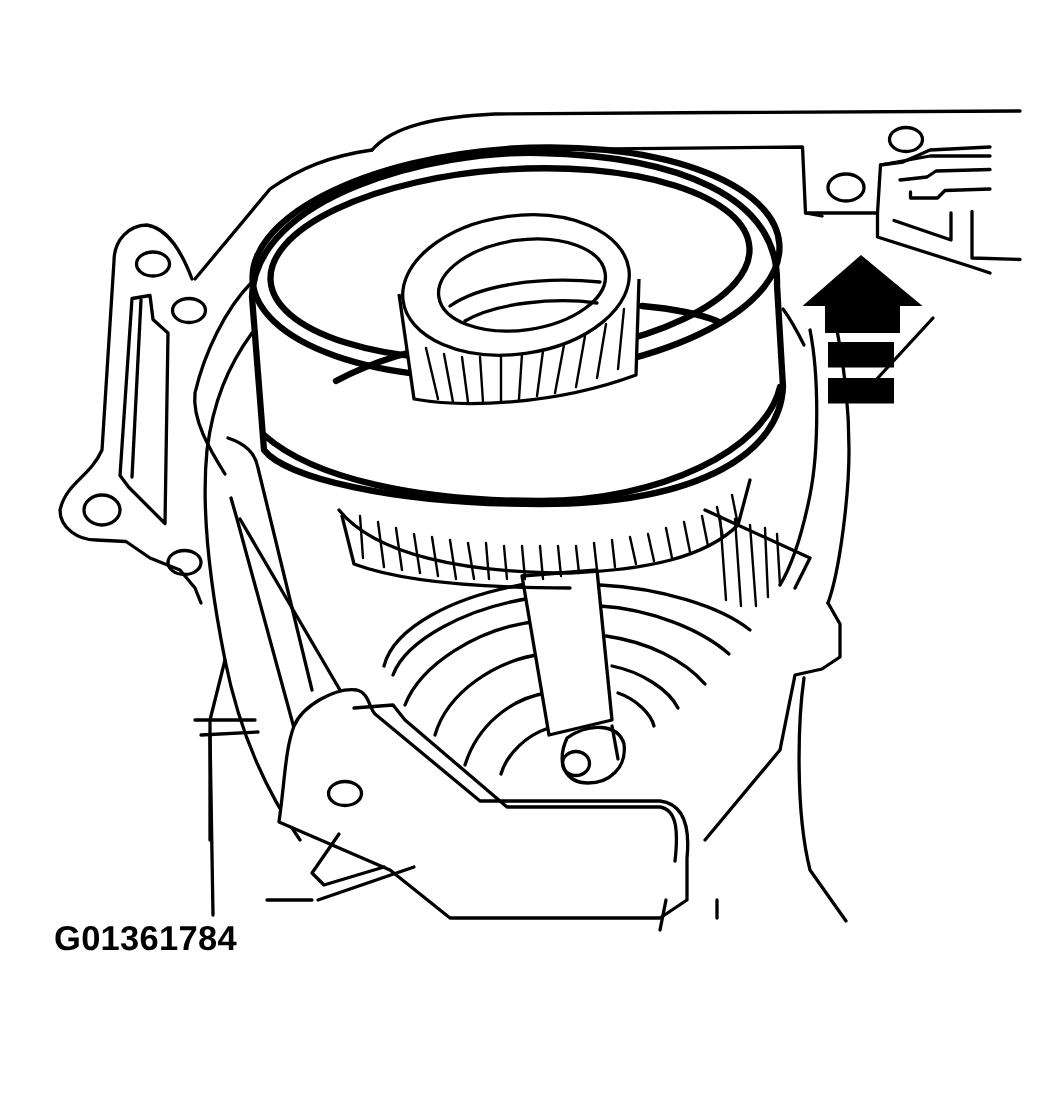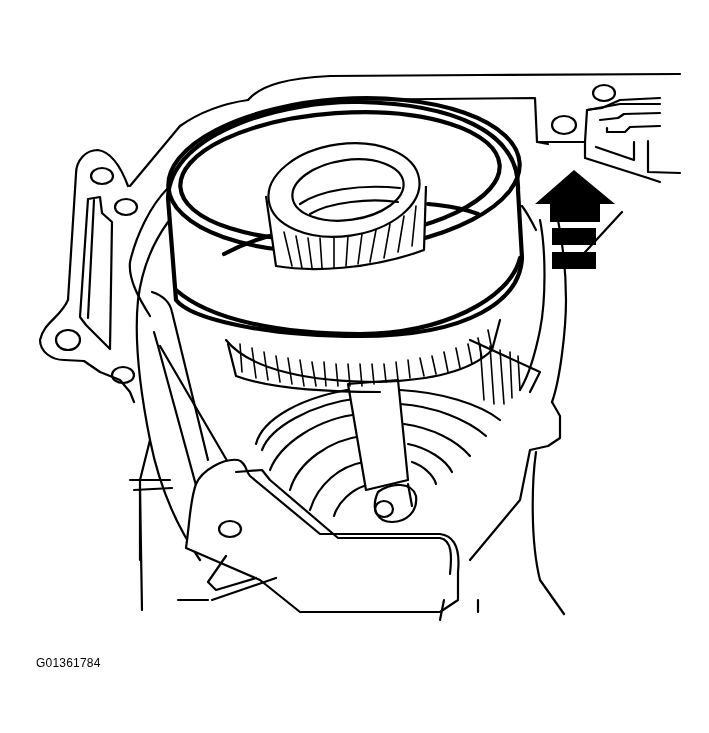--- a/index.html
+++ b/index.html
@@ -1,21 +1,21 @@
 <!DOCTYPE html>
 <html><head>
   <meta charset="utf-8">
   <style>
     html, body { margin: 0; padding: 0; background: #ffffff; }
     body { width: 709px; height: 733px; position: relative; overflow: hidden; font-family: "Liberation Sans", sans-serif; }
     #figure { position: absolute; left: 0; top: 0; width: 709px; height: 733px; }
     #caption {
-      position: absolute; left: 36px; top: 656px;
-      font-family: "Liberation Sans", sans-serif; font-weight: normal;
-      font-size: 12px; color: #000; letter-spacing: 0.2px;
+      position: absolute; left: 36px; top: 612px;
+      font-family: "Liberation Sans", sans-serif; font-weight: bold;
+      font-size: 23px; color: #000; letter-spacing: 0.2px;
     }
     svg .ln { fill: none; stroke: #000; stroke-width: 2.2; stroke-linejoin: round; stroke-linecap: round; }
     svg .lnb { fill: none; stroke: #000; stroke-width: 4.2; stroke-linejoin: round; stroke-linecap: round; }
     svg .lnt { fill: none; stroke: #000; stroke-width: 1.6; stroke-linecap: round; }
     svg .wf { fill: #fff; stroke: #000; stroke-width: 2.2; stroke-linejoin: round; }
     svg .wfb { fill: #fff; stroke: #000; stroke-width: 4.2; stroke-linejoin: round; }
     svg .blk { fill: #000; stroke: none; }
   </style>
 </head>
 <body>

